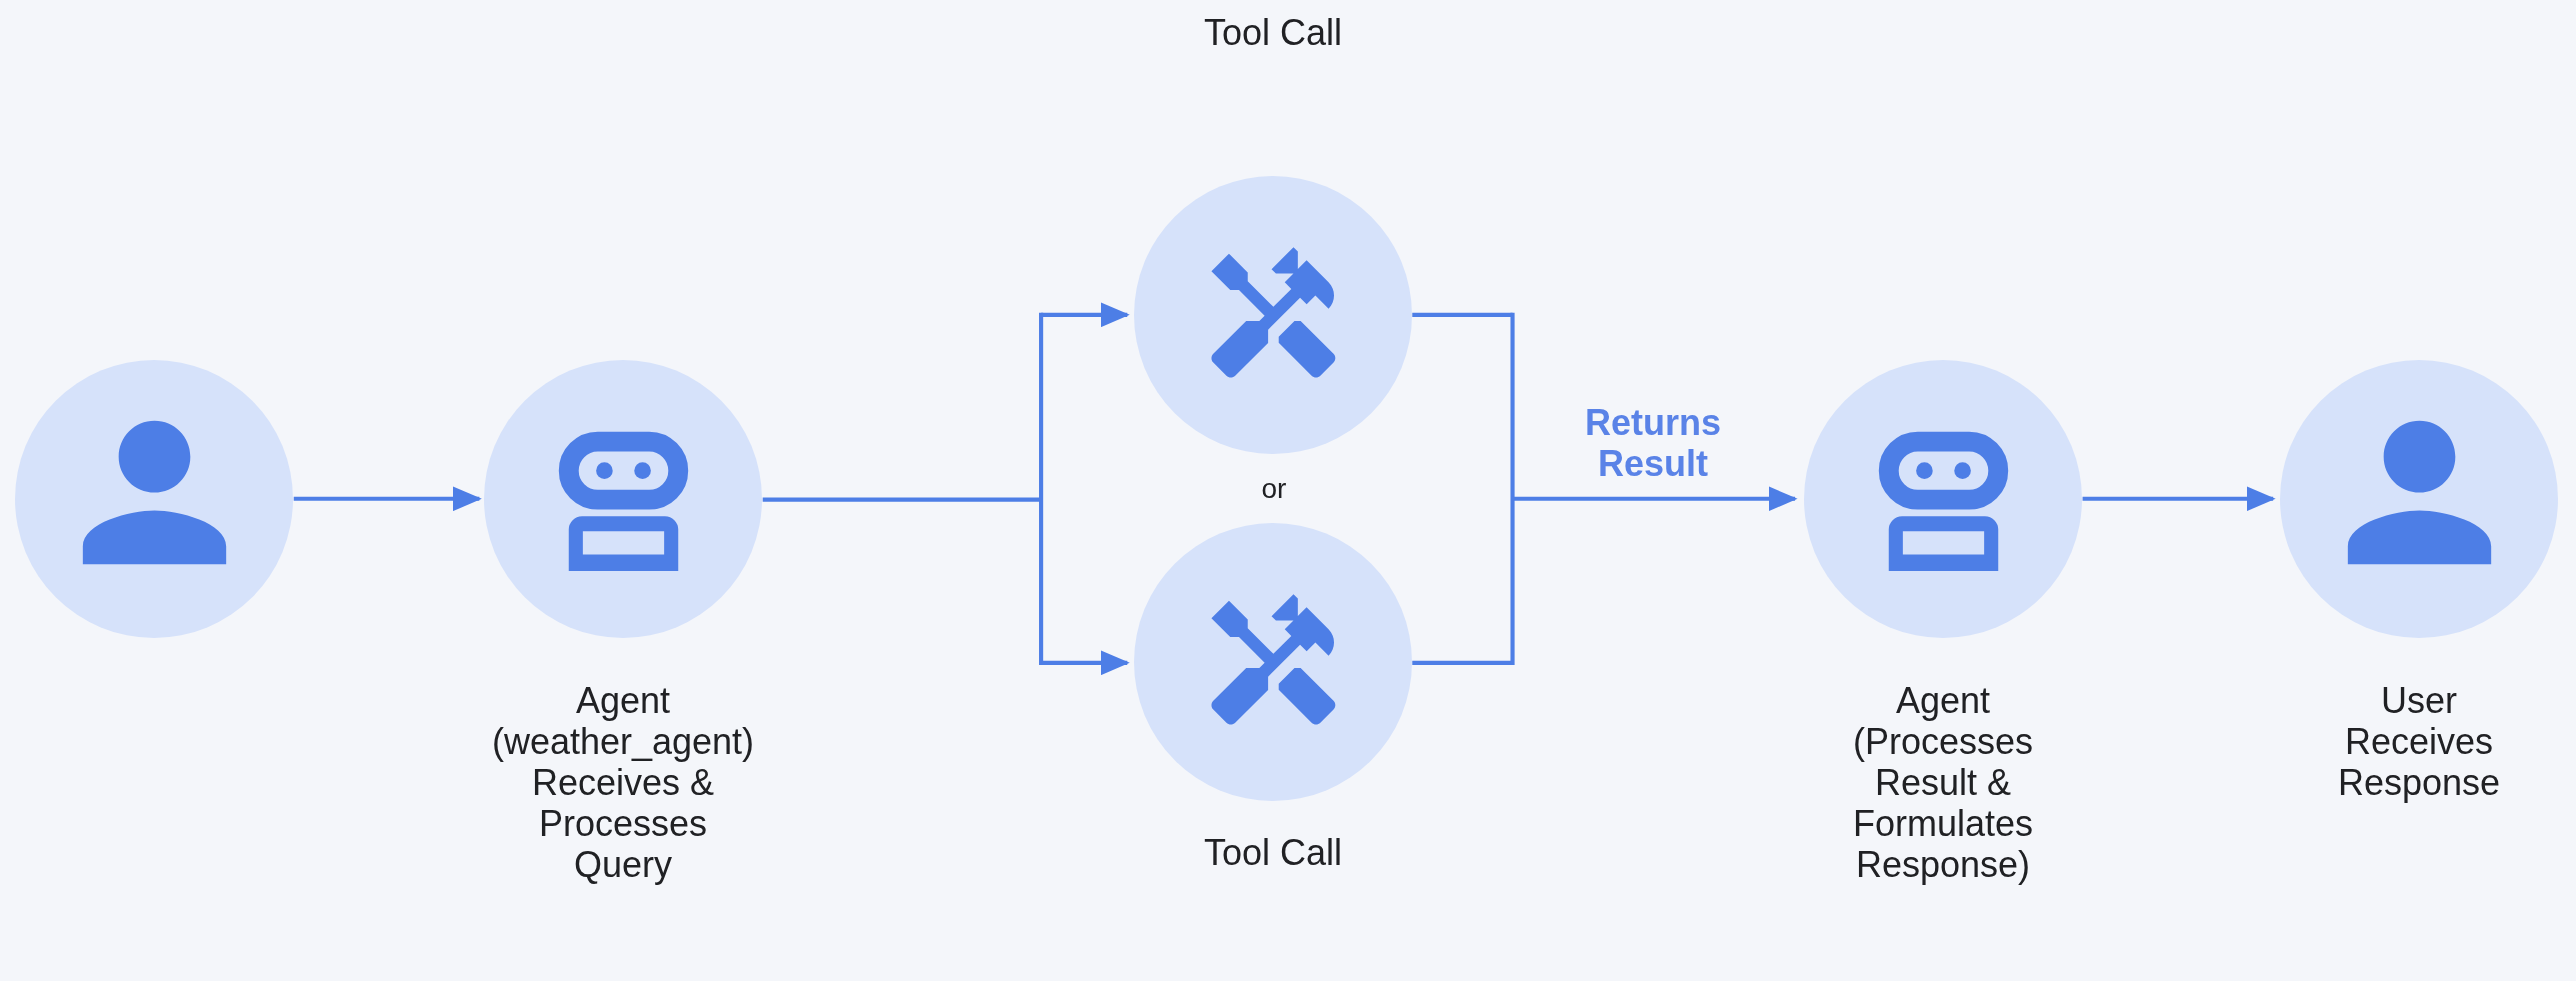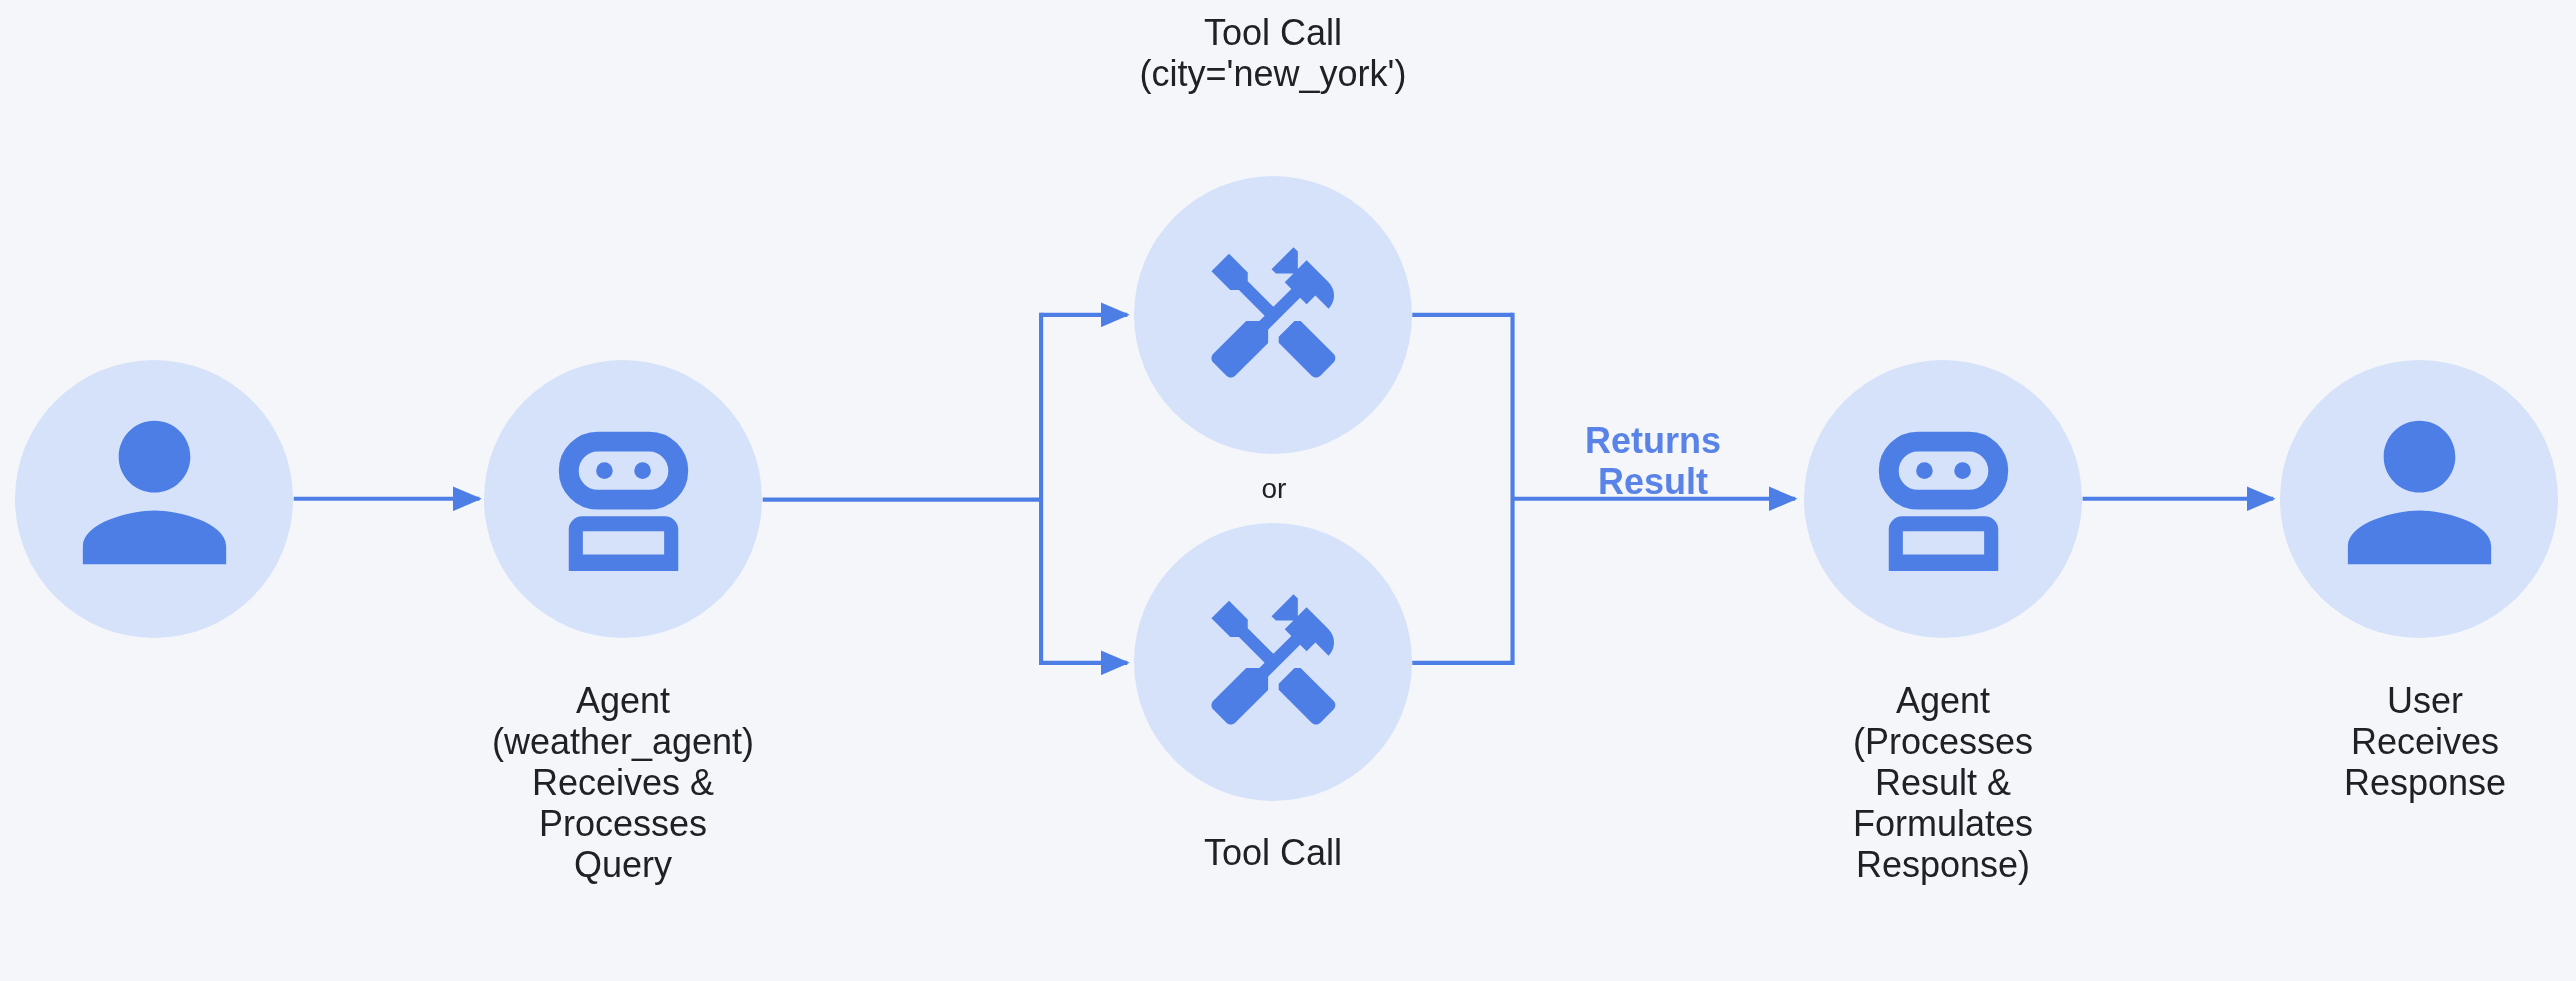--- a/index.html
+++ b/index.html
@@ -116,39 +116,38 @@
   </div>
 
   <div class="node-circle" style="left:2280px;top:360px;">
     <svg class="icon icon-person" width="215" height="215" viewBox="0 0 24 24">
       <path fill="#4d7ee6" d="M12 12c2.21 0 4-1.79 4-4s-1.79-4-4-4-4 1.79-4 4 1.79 4 4 4zm0 2c-2.67 0-8 1.34-8 4v2h16v-2c0-2.66-5.33-4-8-4z"></path>
     </svg>
   </div>
 
   <div class="tool-caption" style="left:1273px;top:11.6px;">
     <div>Tool Call</div>
-    <div>(city='new_york')</div>
   </div>
 
   <div class="or-label" style="left:1274px;top:468px;">or</div>
 
   <div class="tool-caption" style="left:1273px;top:832px;">
     <div>Tool Call</div>
   </div>
 
-  <div class="edge-label" style="left:1653px;top:420px;">Returns
+  <div class="edge-label" style="left:1653px;top:402px;">Returns
 Result</div>
 
   <div class="caption" style="left:623px;top:680px;">Agent
 (weather_agent)
 Receives &amp;
 Processes
 Query</div>
   <div class="caption" style="left:1943px;top:680px;">Agent
 (Processes
 Result &amp;
 Formulates
 Response)</div>
-  <div class="caption" style="left:2419px;top:680px;margin-left:6px;">User Receives
+  <div class="caption" style="left:2419px;top:680px;">User Receives
 Response</div>
 
 </div>
 
 
 </body></html>

